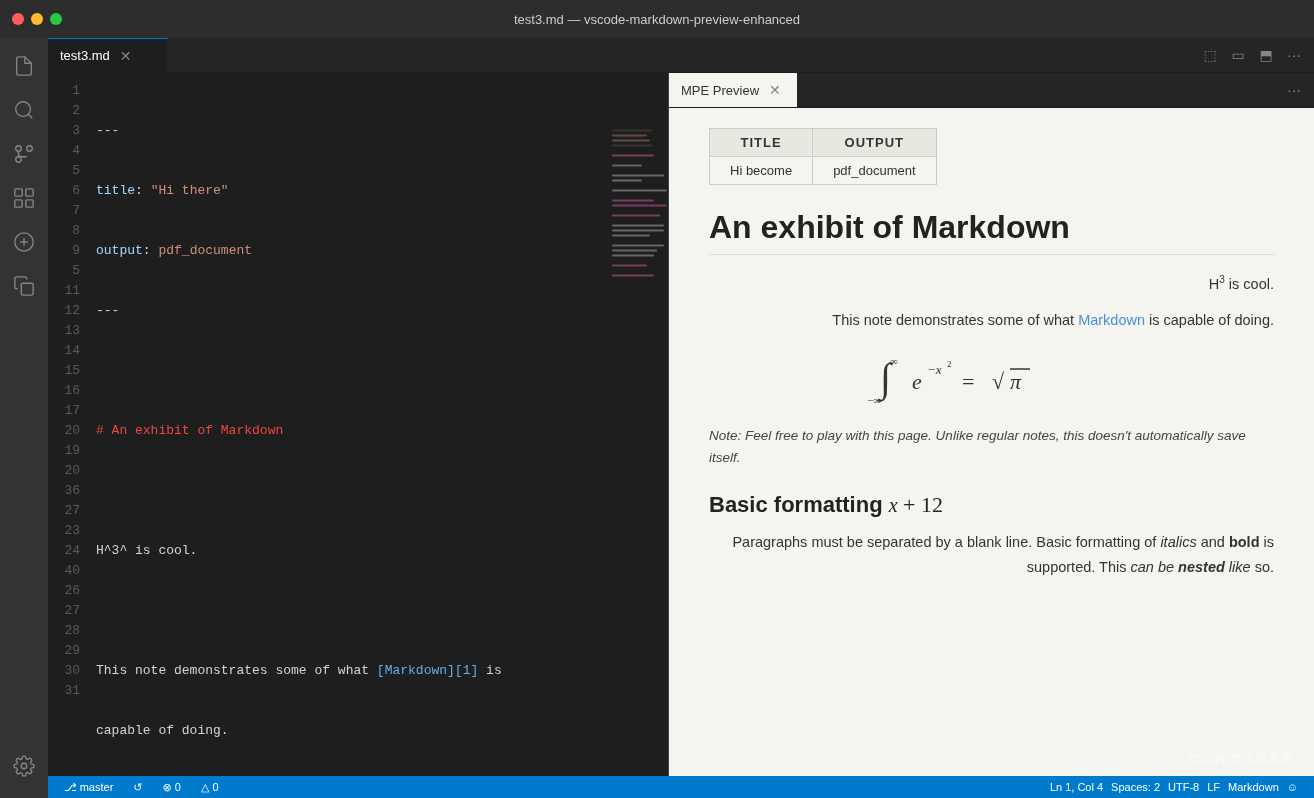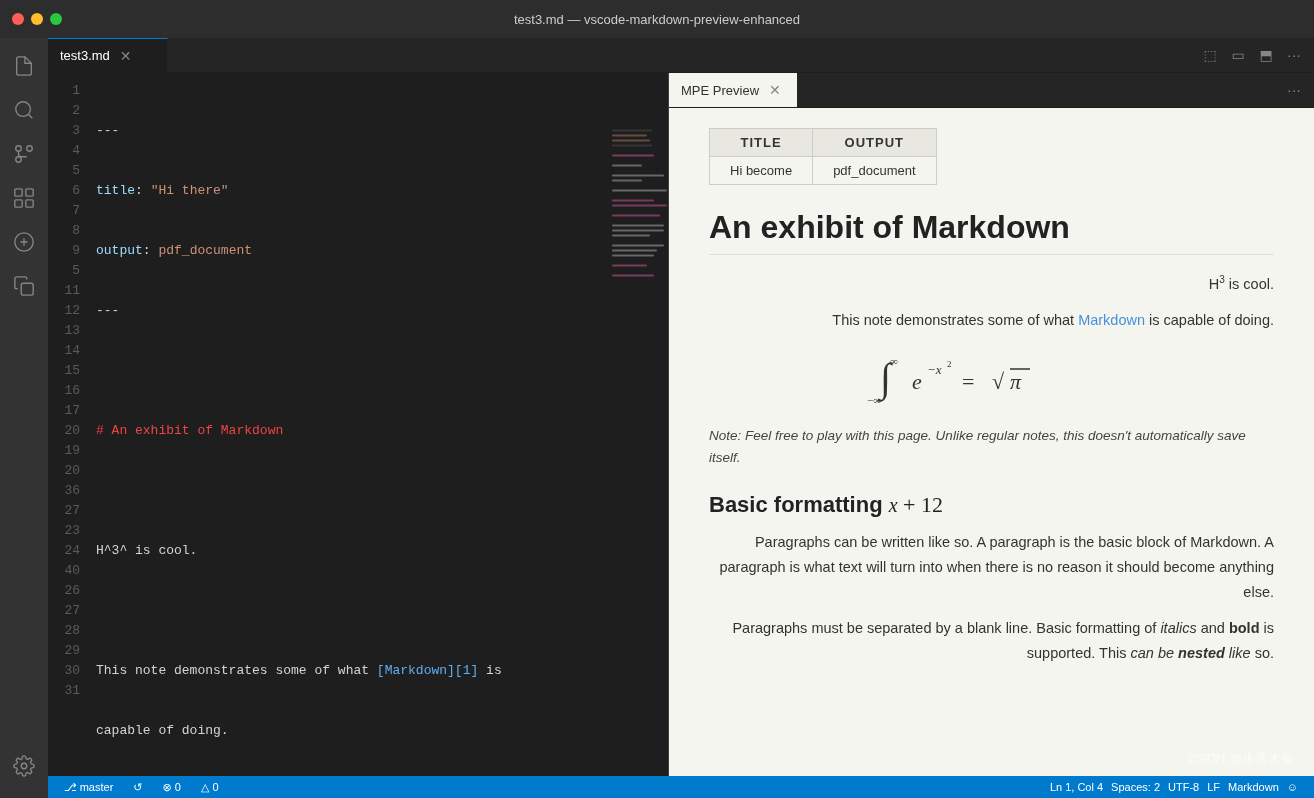--- a/index.html
+++ b/index.html
@@ -583,21 +583,20 @@
               <text x="148" y="40" font-family="Times New Roman" font-size="22" fill="#333" font-style="italic">π</text>
             </svg>
           </div>
 
           <p class="preview-note">Note: Feel free to play with this page. Unlike regular notes, this doesn't automatically save itself.</p>
 
           <h2 class="preview-h2">
             <span>Basic formatting </span><span style="font-family:'Times New Roman',serif; font-weight:normal; font-style:italic; font-size:20px;">x</span><span style="font-family:'Times New Roman',serif;font-weight:normal;"> + 12</span>
           </h2>
 
-          <p class="preview-p">Paragraphs can be written like so. A paragraph is the basic block of Markdown. A paragraph is what text will turn into when there is no reason it should become anything else.</p>
 
           <p class="preview-p">
             <span>Paragraphs must be separated by a blank line. Basic formatting of </span><em>italics</em><span> and </span><strong>bold</strong><span> is supported. This </span><em><span>can be </span><strong>nested</strong><span> like</span></em><span> so.</span>
           </p>
         </div>
       </div>
 
     </div>
 
     <div class="status-bar">

